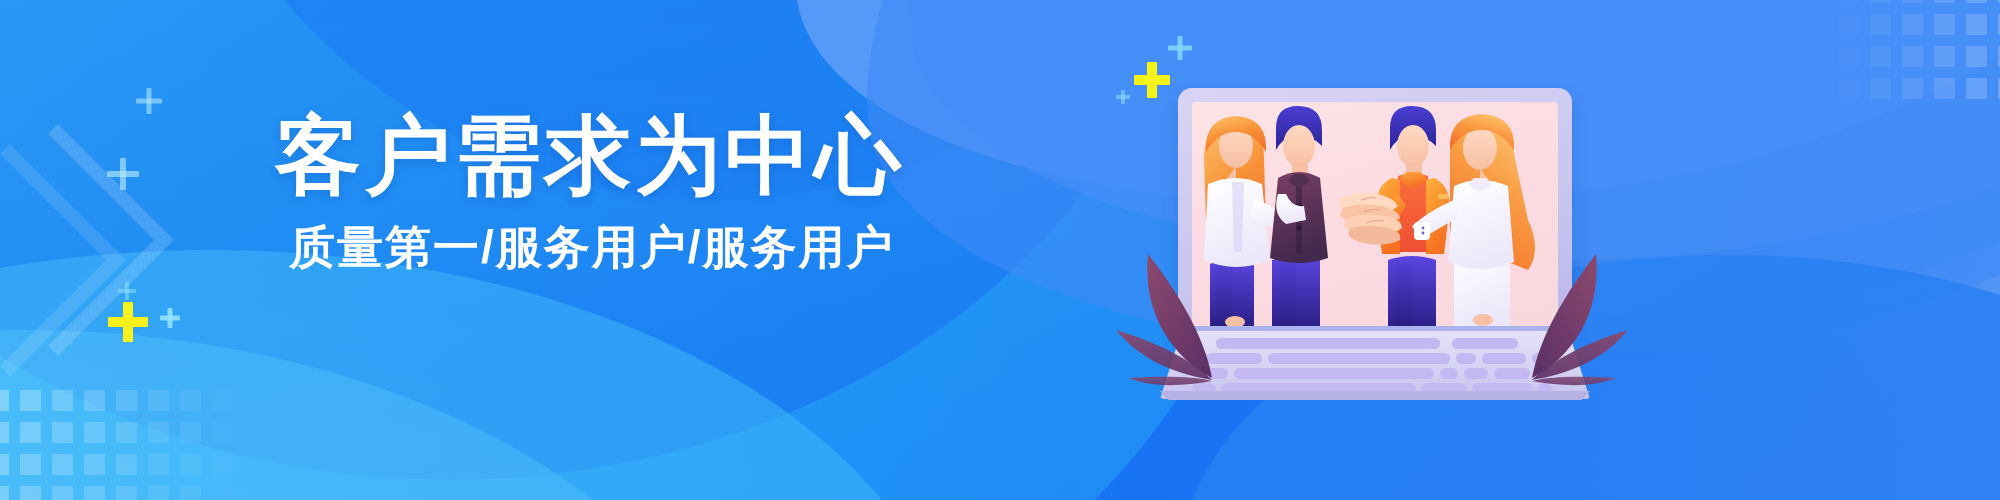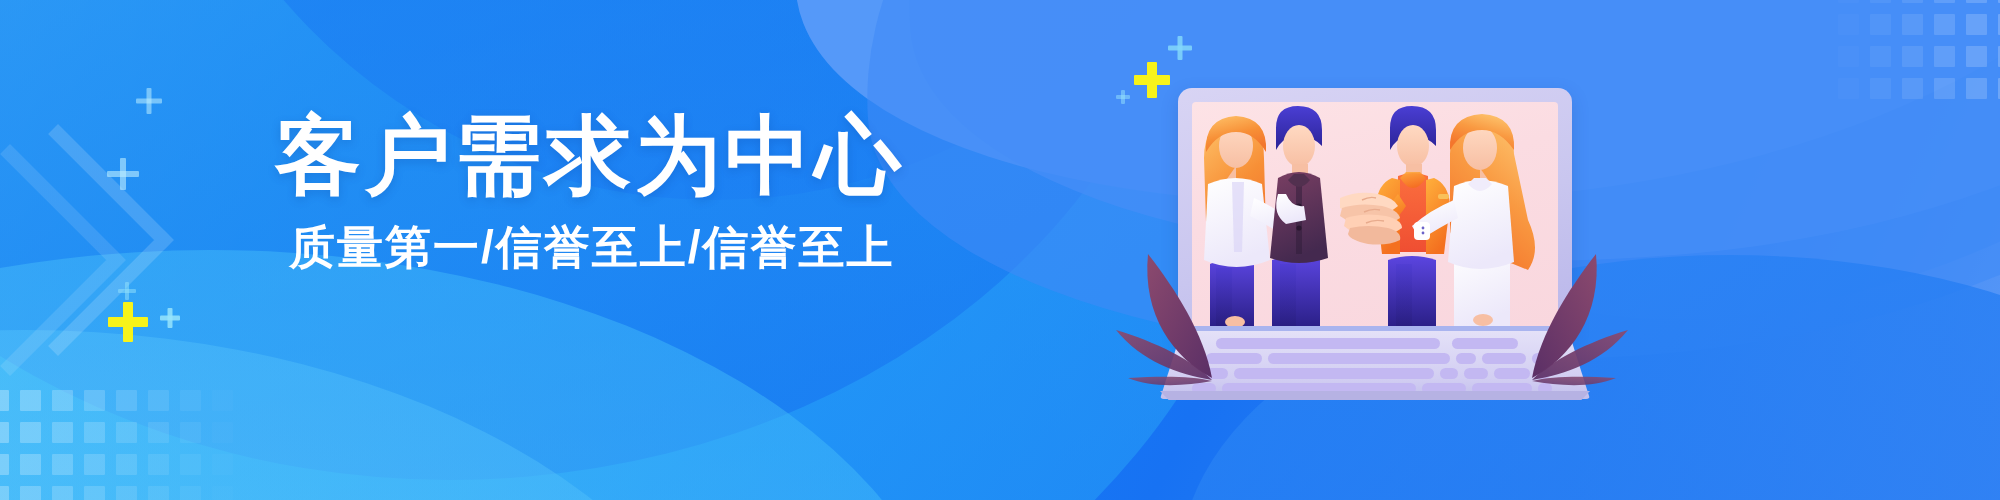--- a/index.html
+++ b/index.html
@@ -262,21 +262,21 @@
   <div class="cross" style="left:107px;top:158px;width:32px;height:32px;--t:6px;color:rgba(190,238,255,.6);"></div>
   <div class="cross" style="left:108px;top:302px;width:40px;height:40px;--t:10px;color:#f7f31a;"></div>
   <div class="cross" style="left:160px;top:308px;width:20px;height:20px;--t:5px;color:rgba(150,228,252,.85);"></div>
   <div class="cross" style="left:118px;top:282px;width:18px;height:18px;--t:4px;color:rgba(150,228,252,.5);"></div>
   <div class="cross" style="left:1134px;top:62px;width:36px;height:36px;--t:10px;color:#f7f31a;"></div>
   <div class="cross" style="left:1168px;top:36px;width:24px;height:24px;--t:5px;color:rgba(130,215,250,.85);"></div>
   <div class="cross" style="left:1116px;top:90px;width:14px;height:14px;--t:4px;color:rgba(150,228,252,.5);"></div>
 
   <div class="copy">
     <h1 class="headline">客户需求为中心</h1>
-    <p class="subline">质量第一/信誉至上/信誉至上</p>
+    <p class="subline">质量第一/服务用户/服务用户</p>
   </div>
 
   <div class="laptop">
 
     <svg class="leaf" style="left:-48px;top:150px;" width="120" height="150" viewBox="0 0 120 150">
       <defs>
         <linearGradient id="lf1" x1="0" y1="0" x2="1" y2="1">
           <stop offset="0%" stop-color="#8c4a6e"></stop>
             <stop offset="100%" stop-color="#5a2f66"></stop>
         </linearGradient>

